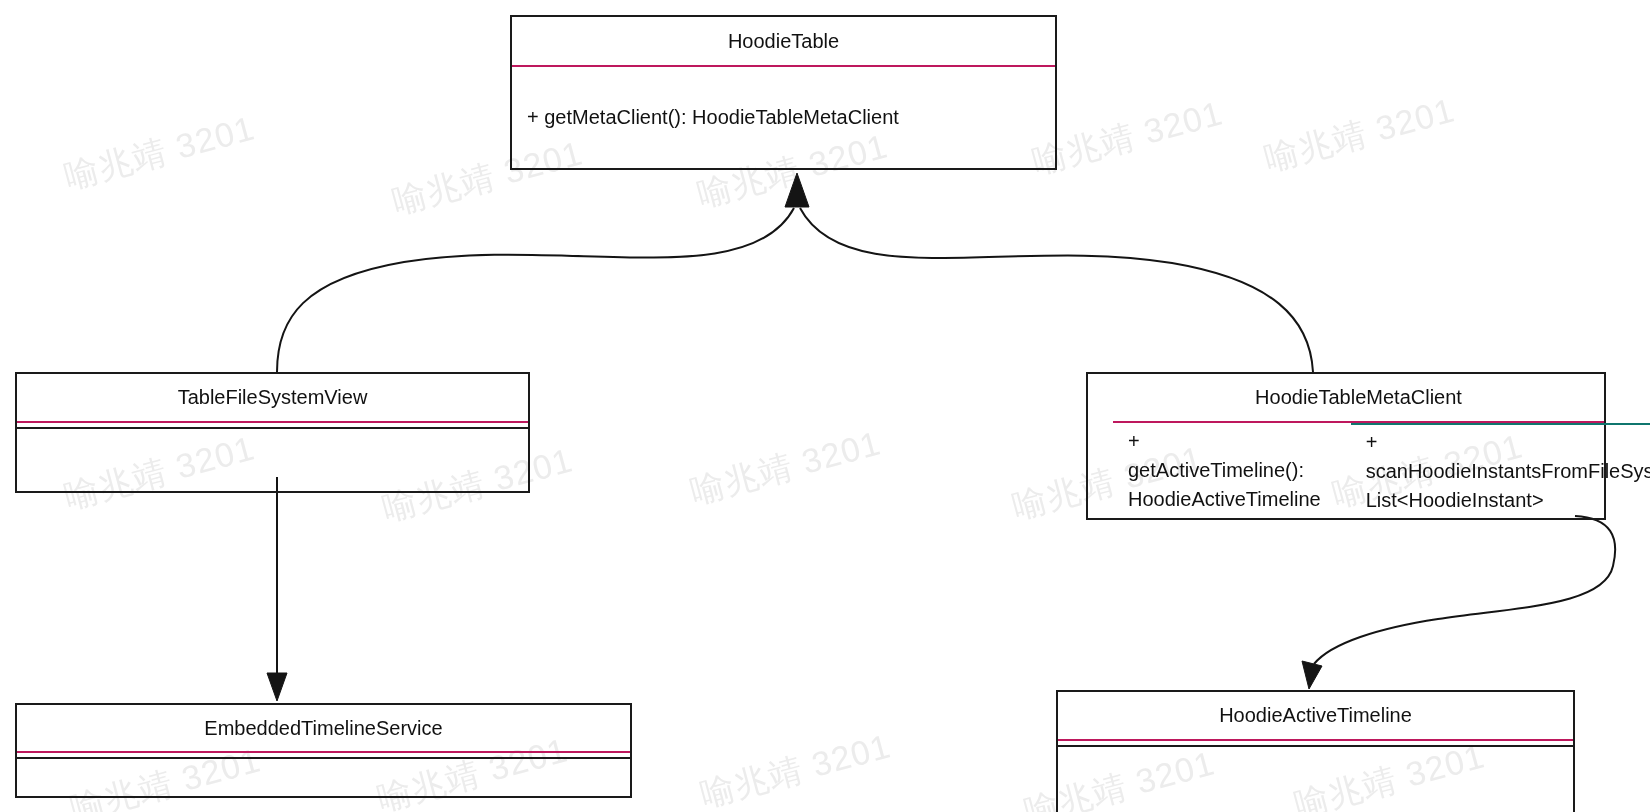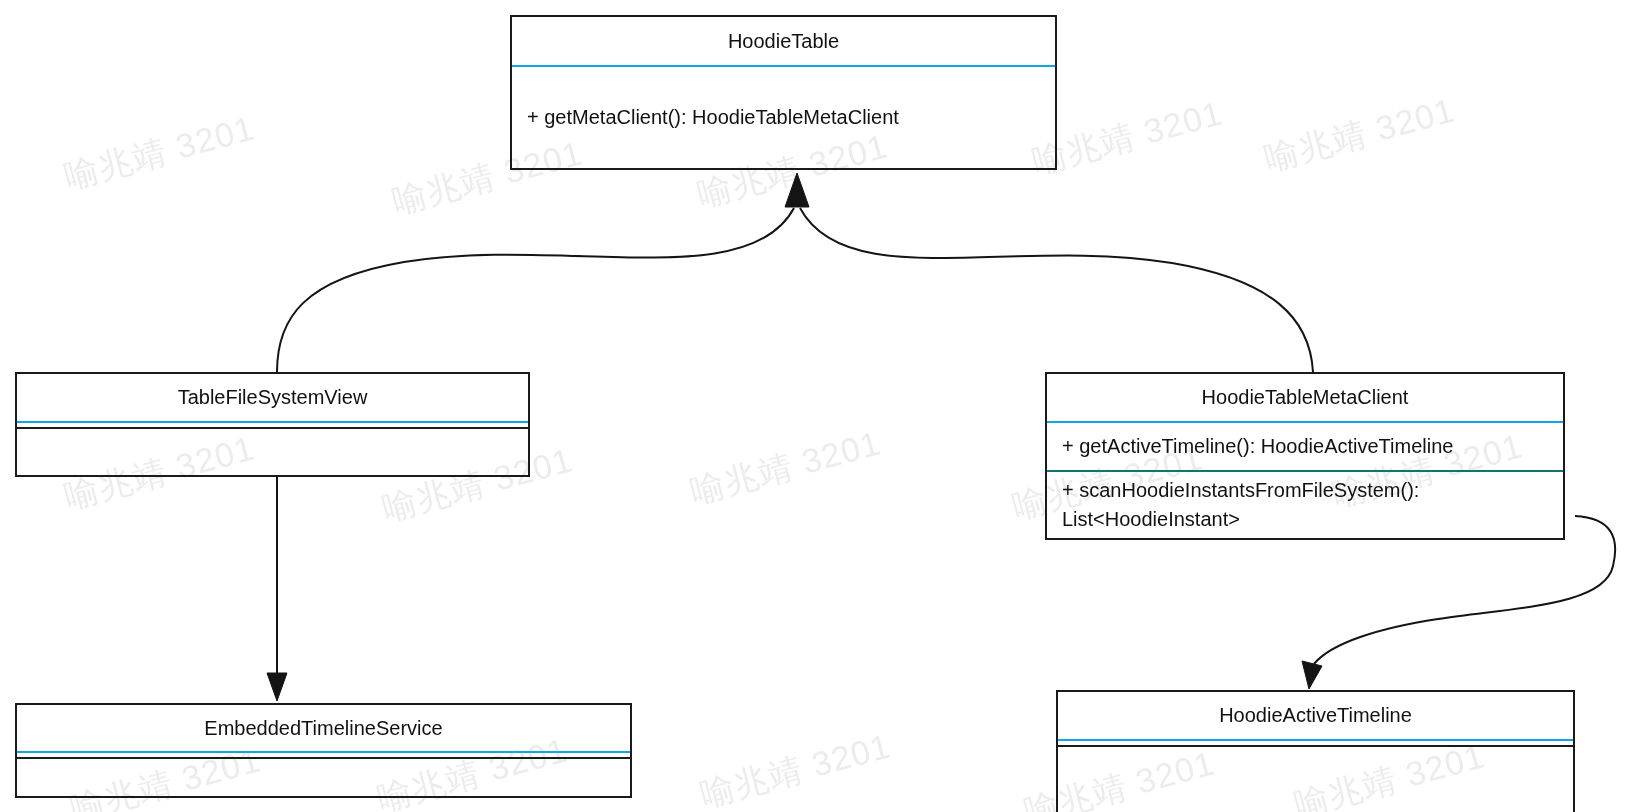--- a/index.html
+++ b/index.html
@@ -22,43 +22,43 @@
   #arrows path{fill:none;stroke:#141414;stroke-width:2px;}
   #arrows polygon{fill:#141414;stroke:#141414;}
   
   .uml-class{
     position:absolute;z-index:2;box-sizing:border-box;
     border:2px solid #1a1a1a;background:transparent;
     display:flex;flex-direction:column;
   }
   .uml-title{
     box-sizing:border-box;flex:0 0 auto;
-    border-bottom:2px solid #0ea5e9;
+    border-bottom:2px solid #be185d;
     display:flex;align-items:center;justify-content:center;
     font-size:20px;
   }
   .uml-strip{ 
     box-sizing:border-box;flex:0 0 auto;height:6px;
     border-bottom:2px solid #1a1a1a;
   }
-  .uml-methods{flex:1 1 auto;display:flex;flex-direction:column;}
+  .uml-methods{flex:1 1 auto;display:flex;flex-direction:row;gap:20px;}
   .uml-method{
     box-sizing:border-box;flex:1 1 auto;
     display:flex;align-items:center;
     padding-left:15px;padding-right:10px;
     font-size:20px;line-height:29px;
   }
   .uml-method + .uml-method{border-top:2px solid #0f766e;}
   .uml-empty{flex:1 1 auto;}
   
   #box-hoodie-table            {left:510px;top:15px;  width:547px;height:155px;}
   #box-hoodie-table .uml-title {height:50px;}
-  #box-tfsv                    {left:15px; top:372px; width:515px;height:105px;}
+  #box-tfsv                    {left:15px; top:372px; width:515px;height:121px;}
   #box-tfsv .uml-title         {height:49px;}
-  #box-htmc                    {left:1045px;top:372px;width:520px;height:168px;}
+  #box-htmc                    {left:1086px;top:372px;width:520px;height:148px;padding-left:25px;}
   #box-htmc .uml-title         {height:49px;}
   #box-htmc .m1                {flex:0 0 47px;border-radius:7px;}
   #box-ets                     {left:15px; top:703px; width:617px;height:95px;}
   #box-ets .uml-title          {height:48px;}
   #box-hat                     {left:1056px;top:690px;width:519px;height:133px;}
   #box-hat .uml-title          {height:49px;}
 </style>
 </head>
 <body>
 

